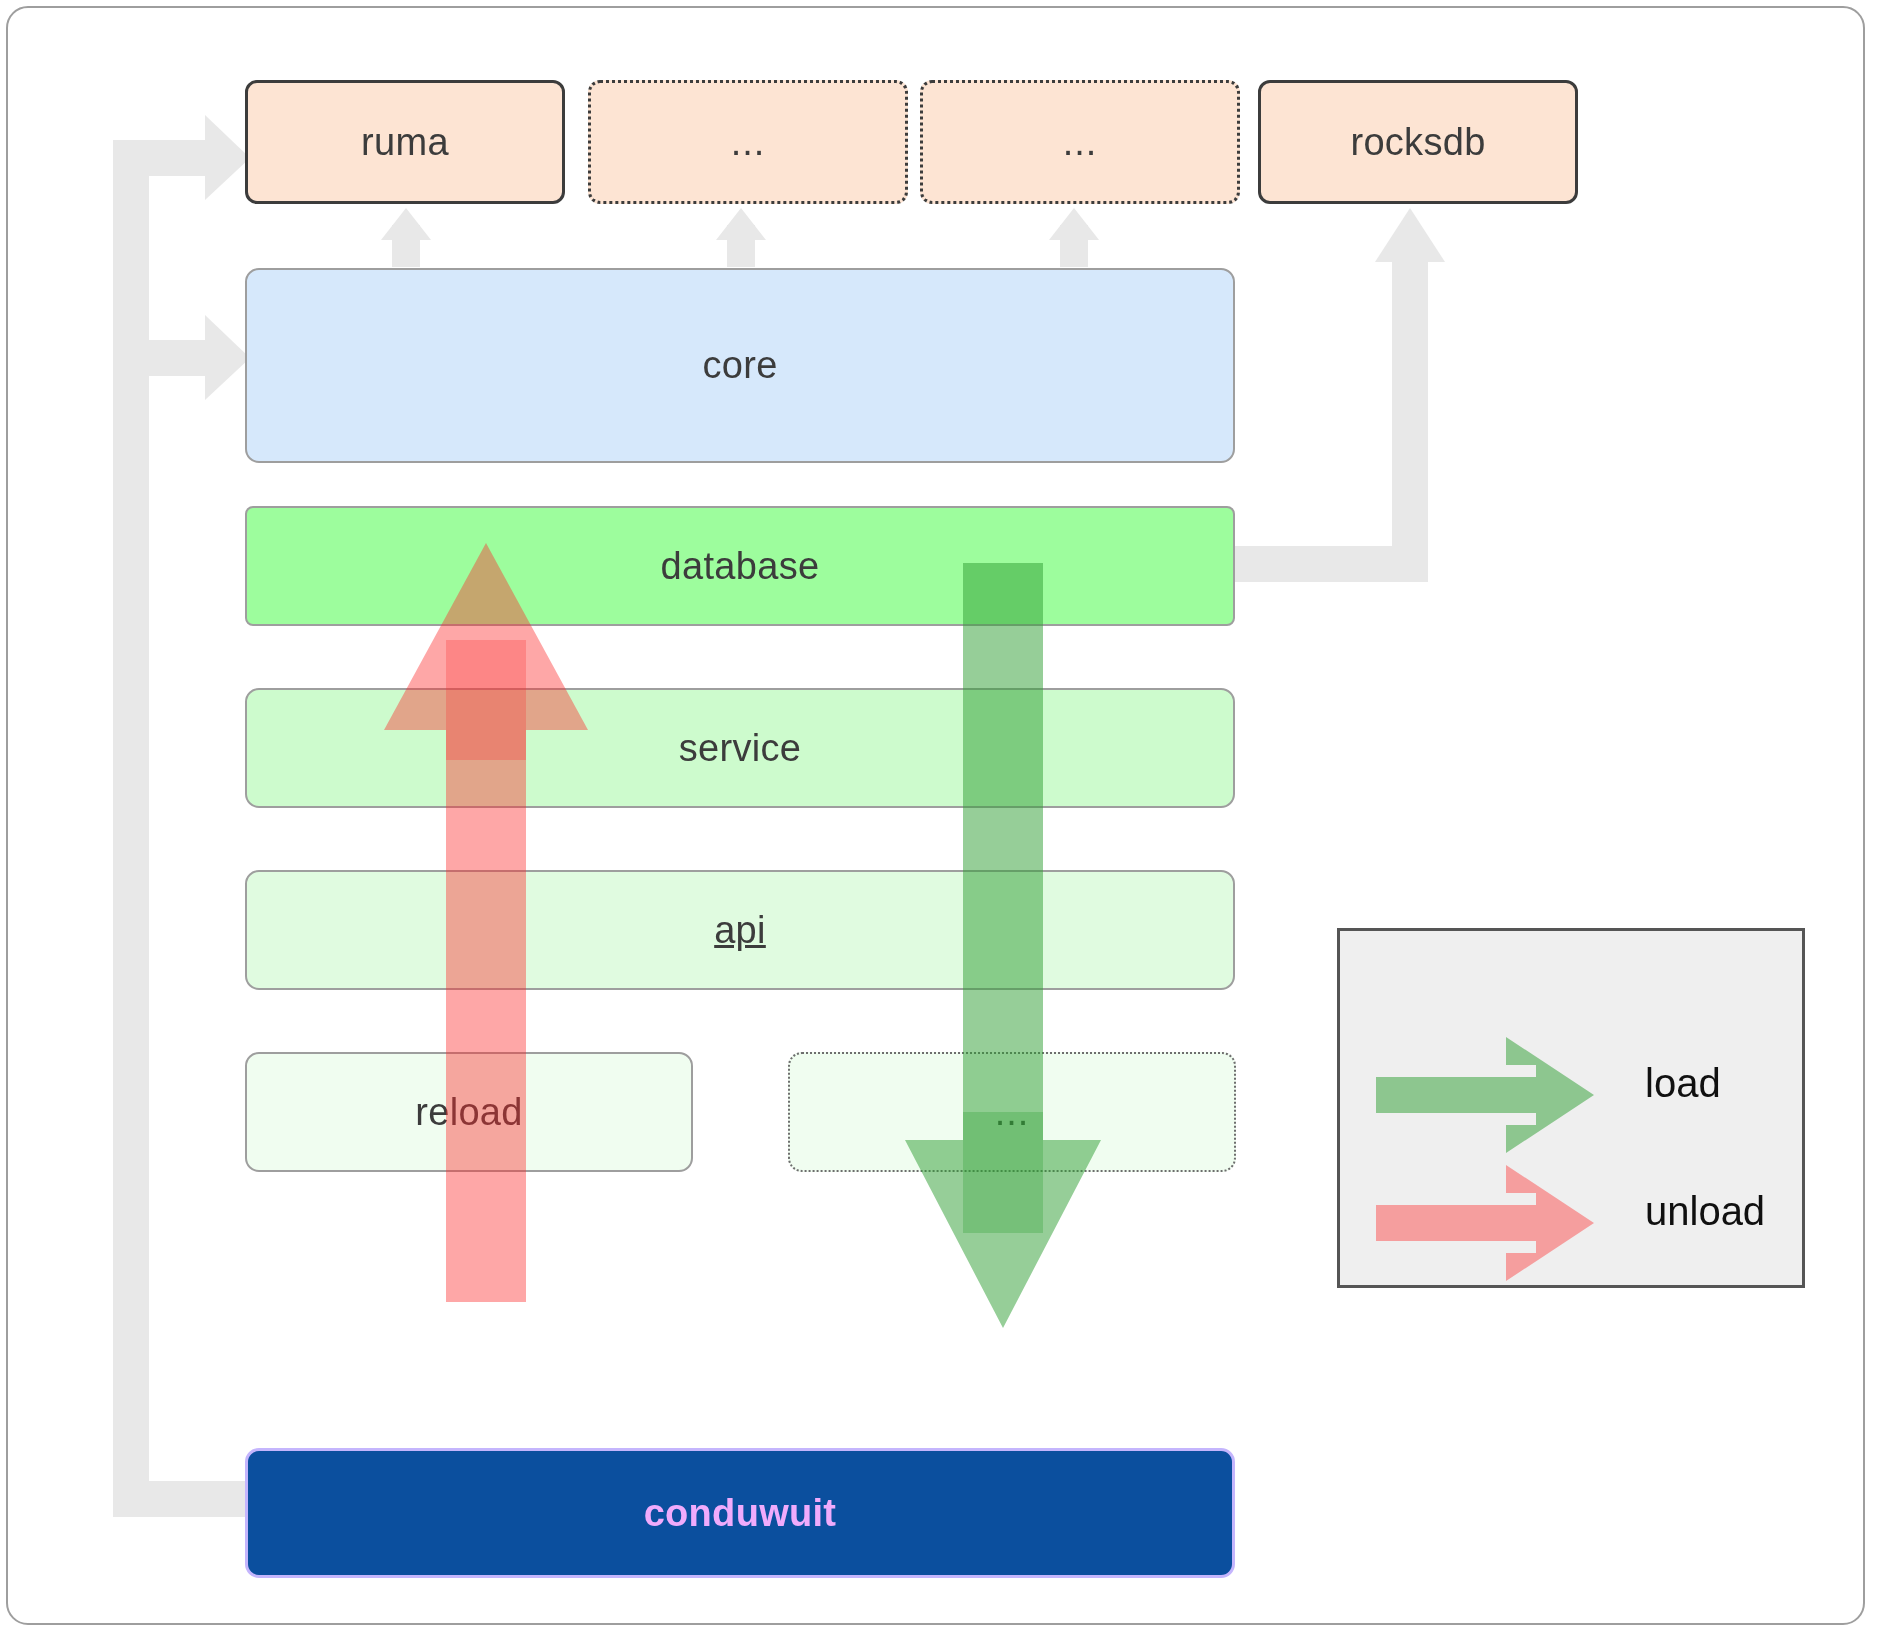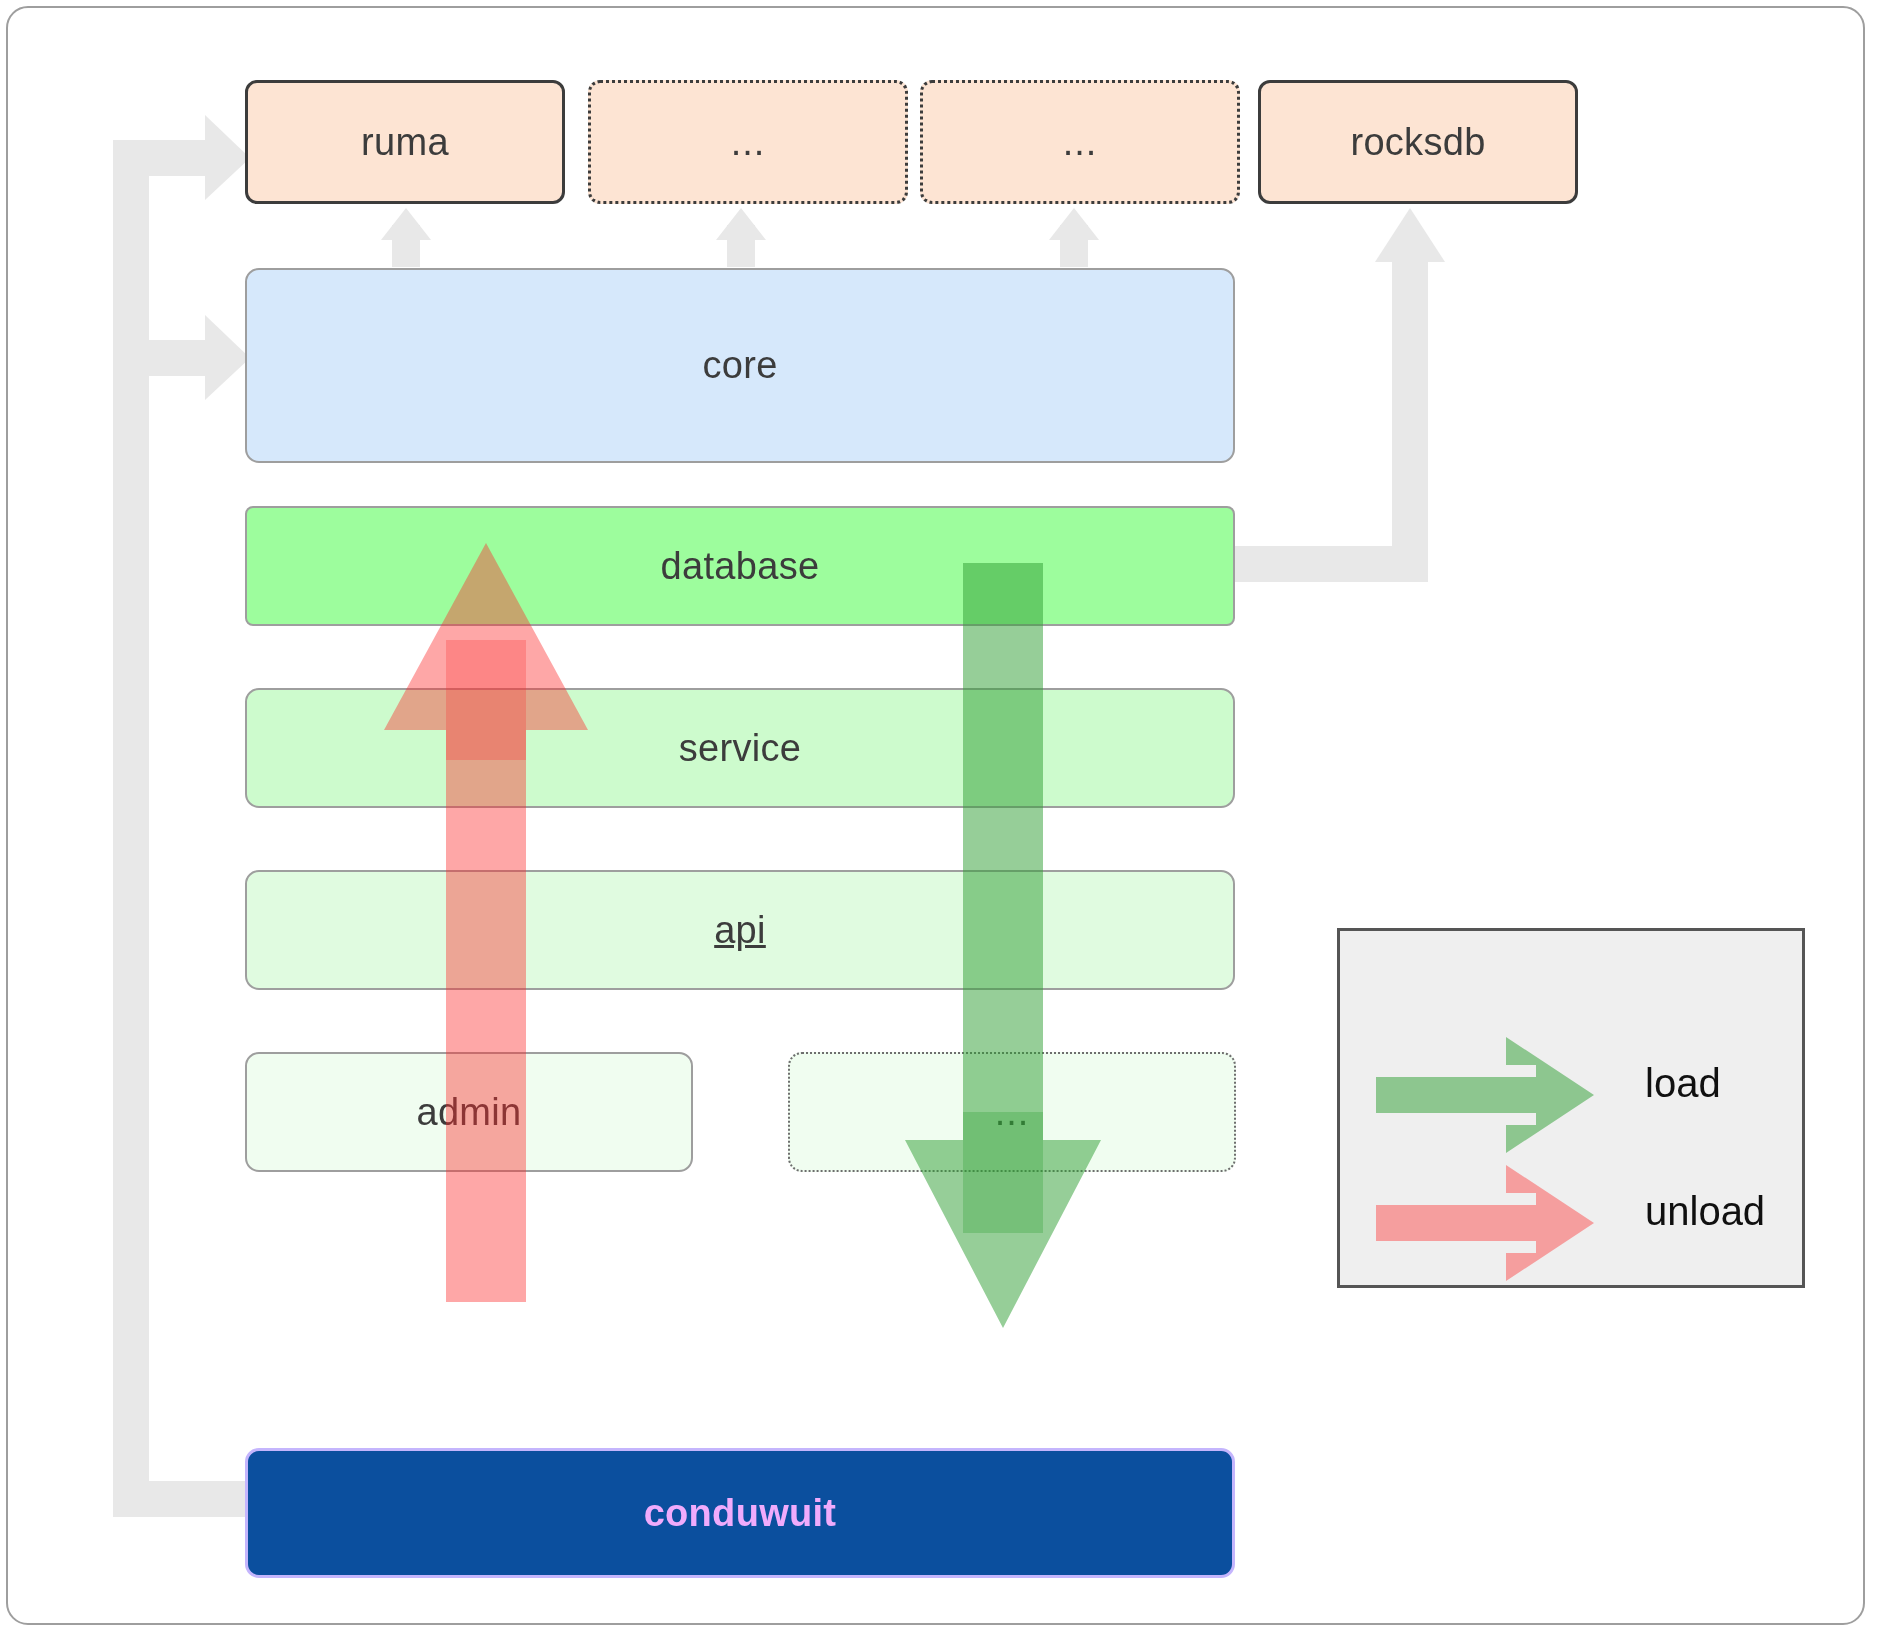--- a/index.html
+++ b/index.html
@@ -206,21 +206,21 @@
 
   <div class="node lay-service" style="left:245px; top:688px; width:990px; height:120px; z-index:3;">
     <span class="label">service</span>
   </div>
 
   <div class="node lay-api" style="left:245px; top:870px; width:990px; height:120px; z-index:3;">
     <span class="label">api</span>
   </div>
 
   <div class="node lay-admin" style="left:245px; top:1052px; width:448px; height:120px; z-index:3;">
-    <span class="label">admin</span>
+    <span class="label">reload</span>
   </div>
 
   <div class="node lay-dots" style="left:788px; top:1052px; width:448px; height:120px; z-index:3;">
     <span class="label dots-label">...</span>
   </div>
 
 
   <div class="node app" style="left:245px; top:1448px; width:990px; height:130px; z-index:3;">
     <span class="label">conduwuit</span>
   </div>

